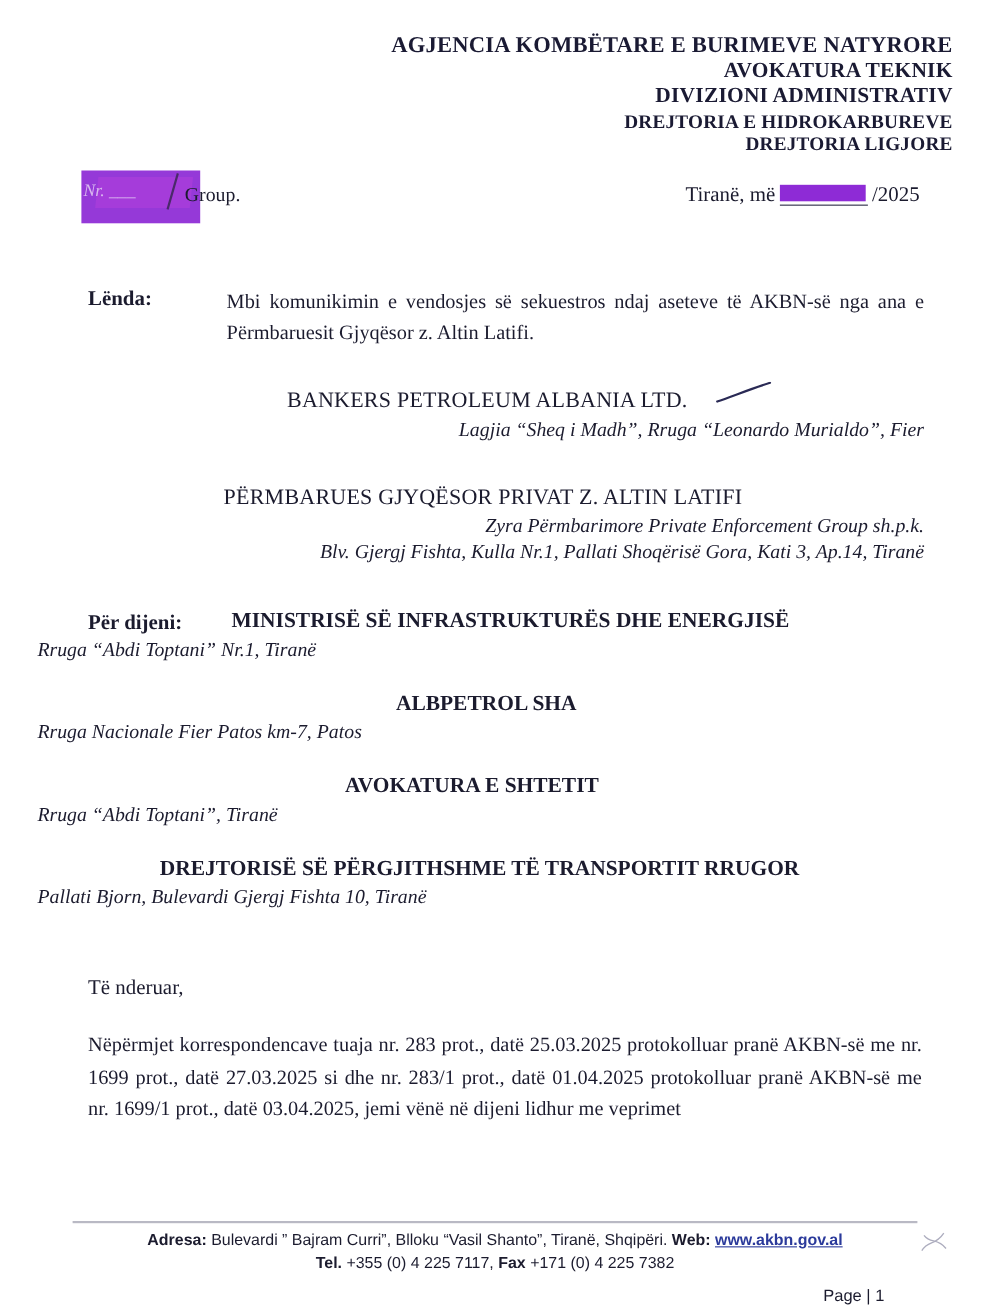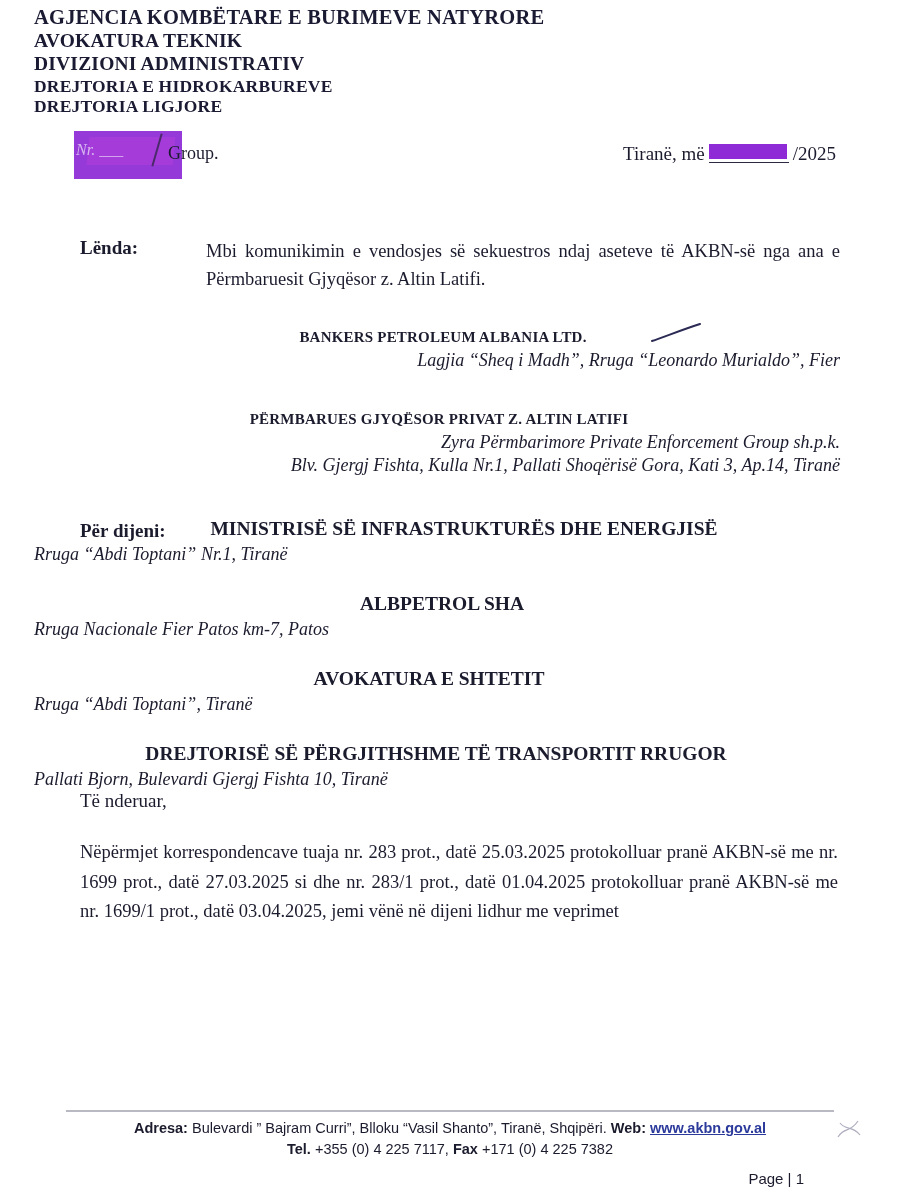--- a/index.html
+++ b/index.html
@@ -18,22 +18,23 @@
   .page {
     position: relative;
     width: 900px;
     height: 1195px;
     box-sizing: border-box;
     padding: 6px 34px 0 34px;
   }
 
   
   .letterhead {
-    text-align: left;
+    text-align: right;
     line-height: 1.17;
+    margin-top: 24px;
   }
   .letterhead div {
     font-weight: bold;
     letter-spacing: 0.2px;
     color: #1a1a33;
   }
   .lh1 { font-size: 20.5px; }
   .lh2 { font-size: 19.5px; }
   .lh3 { font-size: 19.5px; }
   .lh4 { font-size: 17.5px; }
@@ -144,22 +145,22 @@
     font-size: 18.5px;
     line-height: 1.55;
     text-align: justify;
   }
 
   
   .rcpt {
     margin-top: 30px;
   }
   .rcpt .name {
-    font-weight: bold;
-    font-size: 15px;
+    font-weight: normal;
+    font-size: 20px;
     text-align: center;
     letter-spacing: 0.2px;
     position: relative;
   }
   .rcpt .addr {
     font-style: italic;
     font-size: 18px;
     text-align: right;
     margin-right: 26px;
     margin-top: 4px;
@@ -207,20 +208,21 @@
     font-size: 18px;
     margin-right: 26px;
     margin-top: 4px;
   }
   .info-block.b2 .name { margin-left: -16px; }
   .info-block.b3 .name { margin-left: -42px; }
   .info-block.b4 .name { margin-left: -28px; }
 
   
   .greeting {
+    margin-top: 62px;
     margin-left: 46px;
     font-size: 19px;
   }
   .para {
     margin-top: 26px;
     margin-left: 46px;
     margin-right: 28px;
     font-size: 18.5px;
     line-height: 1.62;
     text-align: justify;

